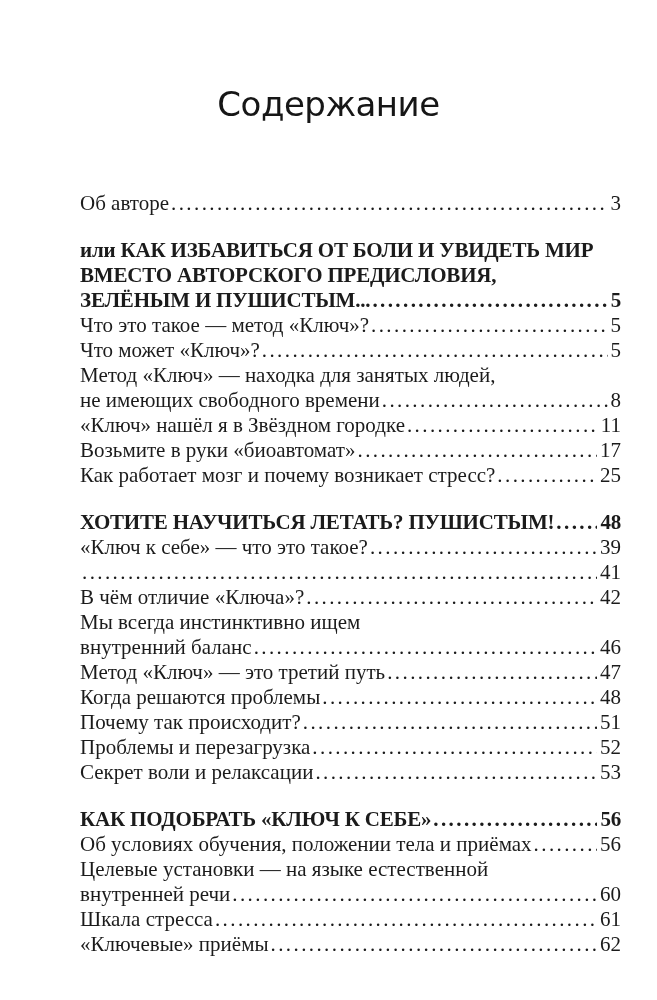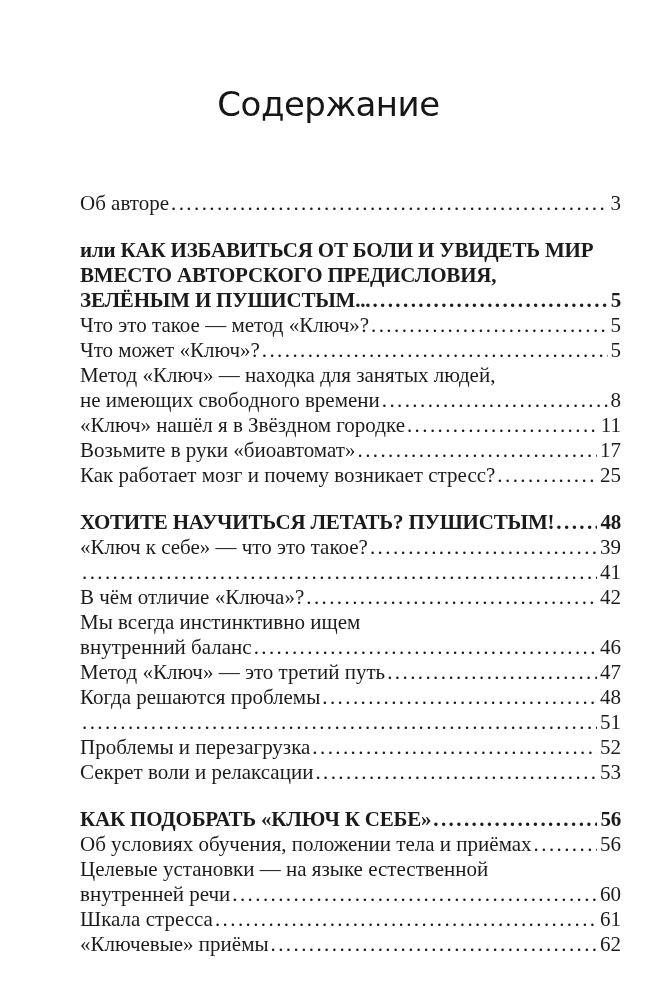--- a/index.html
+++ b/index.html
@@ -180,20 +180,21 @@
       </div>
       <div class="entry normal">
         <div class="line">
           <span class="label">Когда решаются проблемы</span>
           <span class="leader">................................................................................................................................................................</span>
           <span class="pagenum">48</span>
         </div>
       </div>
       <div class="entry normal">
         <div class="line">
+          <span class="label">Почему так происходит?</span>
           <span class="leader">................................................................................................................................................................</span>
           <span class="pagenum">51</span>
         </div>
       </div>
       <div class="entry normal">
         <div class="line">
           <span class="label">Проблемы и перезагрузка</span>
           <span class="leader">................................................................................................................................................................</span>
           <span class="pagenum">52</span>
         </div>

